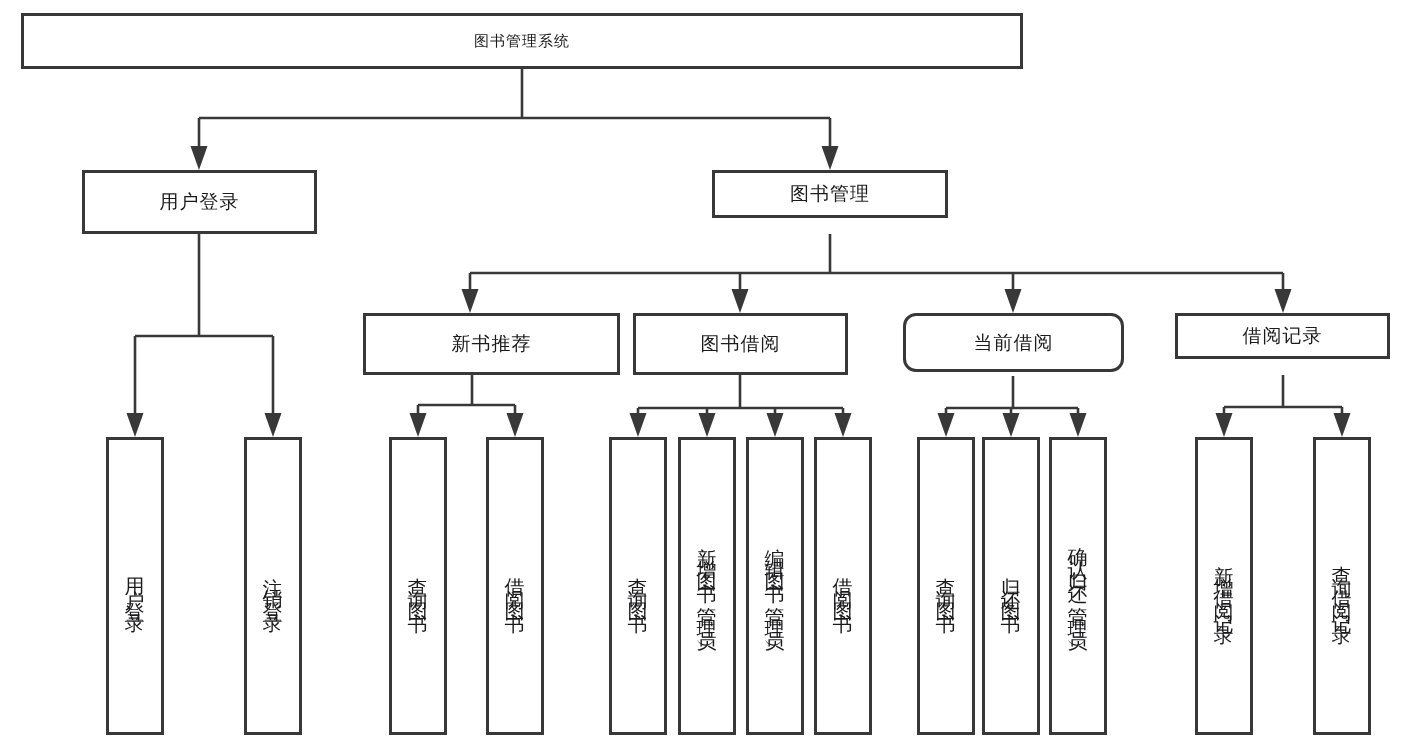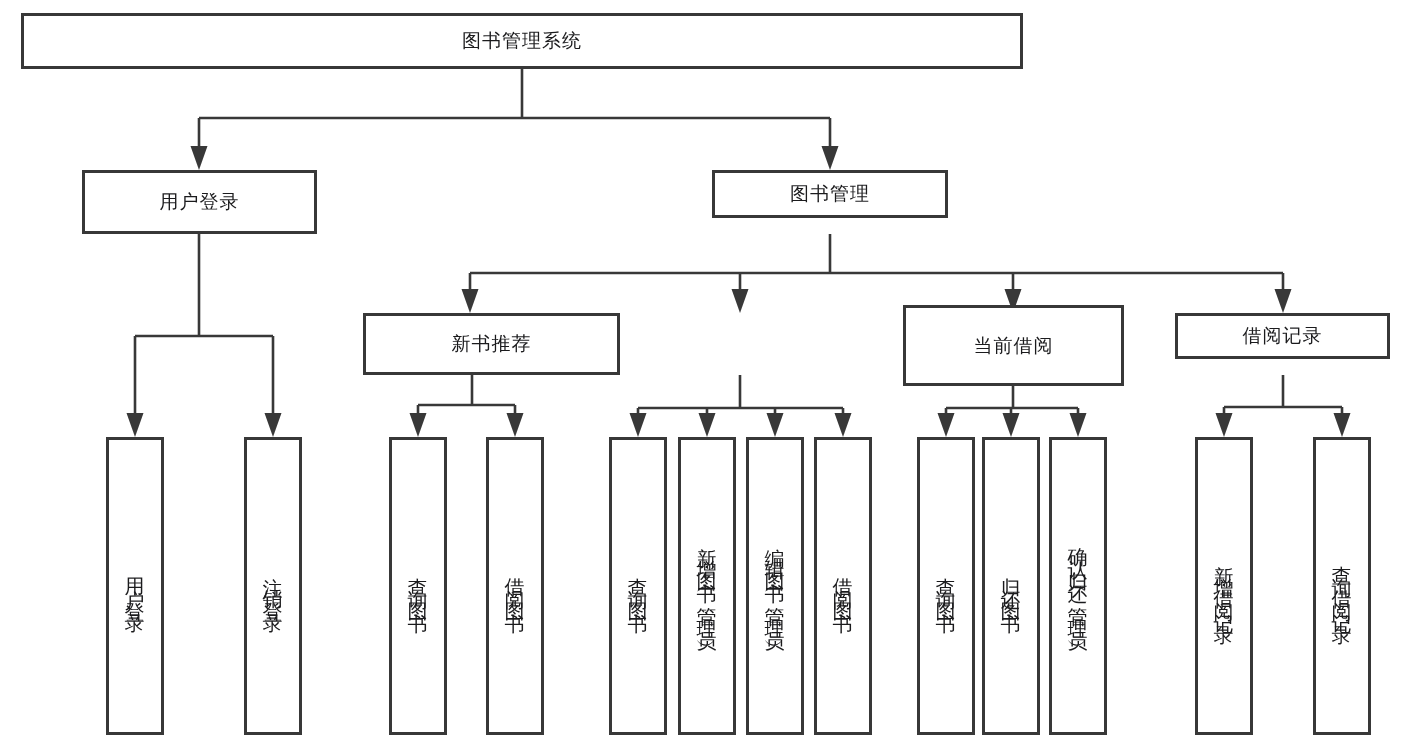--- a/index.html
+++ b/index.html
@@ -16,21 +16,21 @@
   .node{
     position:absolute;
     box-sizing:border-box;
     background:#ffffff;
     border:3px solid var(--line,#383838);
     display:flex;align-items:center;justify-content:center;
     color:var(--text,#1b1b1d);
     z-index:1;
   }
   .h-label{font-size:19px;letter-spacing:1px;white-space:nowrap;}
-  .root .h-label{font-size:19px;}
+  .root .h-label{font-size:15px;}
   .leaf{width:58px;height:298px;}
   .v-label{
     writing-mode:vertical-rl;
     text-orientation:mixed;
     font-size:20px;
     letter-spacing:12px;
     line-height:1;
     white-space:nowrap;
   }
   #watermark{
@@ -105,21 +105,24 @@
   <div class="node" style="left:82px;top:170px;width:235px;height:64px;">
     <span class="h-label">用户登录</span>
   </div>
   <div class="node" style="left:712px;top:170px;width:236px;height:48px;">
     <span class="h-label">图书管理</span>
   </div>
 
   <div class="node" style="left:363px;top:313px;width:257px;height:62px;">
     <span class="h-label">新书推荐</span>
   </div>
-  <div class="node" style="left:903px;top:305px;width:221px;height:81px;">
+  <div class="node" style="left:633px;top:313px;width:215px;height:62px;">
+    <span class="h-label">图书借阅</span>
+  </div>
+  <div class="node" style="left:903px;top:313px;width:221px;height:59px;border-radius:13px;">
     <span class="h-label">当前借阅</span>
   </div>
   <div class="node" style="left:1175px;top:313px;width:215px;height:46px;">
     <span class="h-label">借阅记录</span>
   </div>
 
   <div class="node leaf" style="left:106px;top:437px;">
     <span class="v-label">用户登录</span>
   </div>
   <div class="node leaf" style="left:244px;top:437px;">

